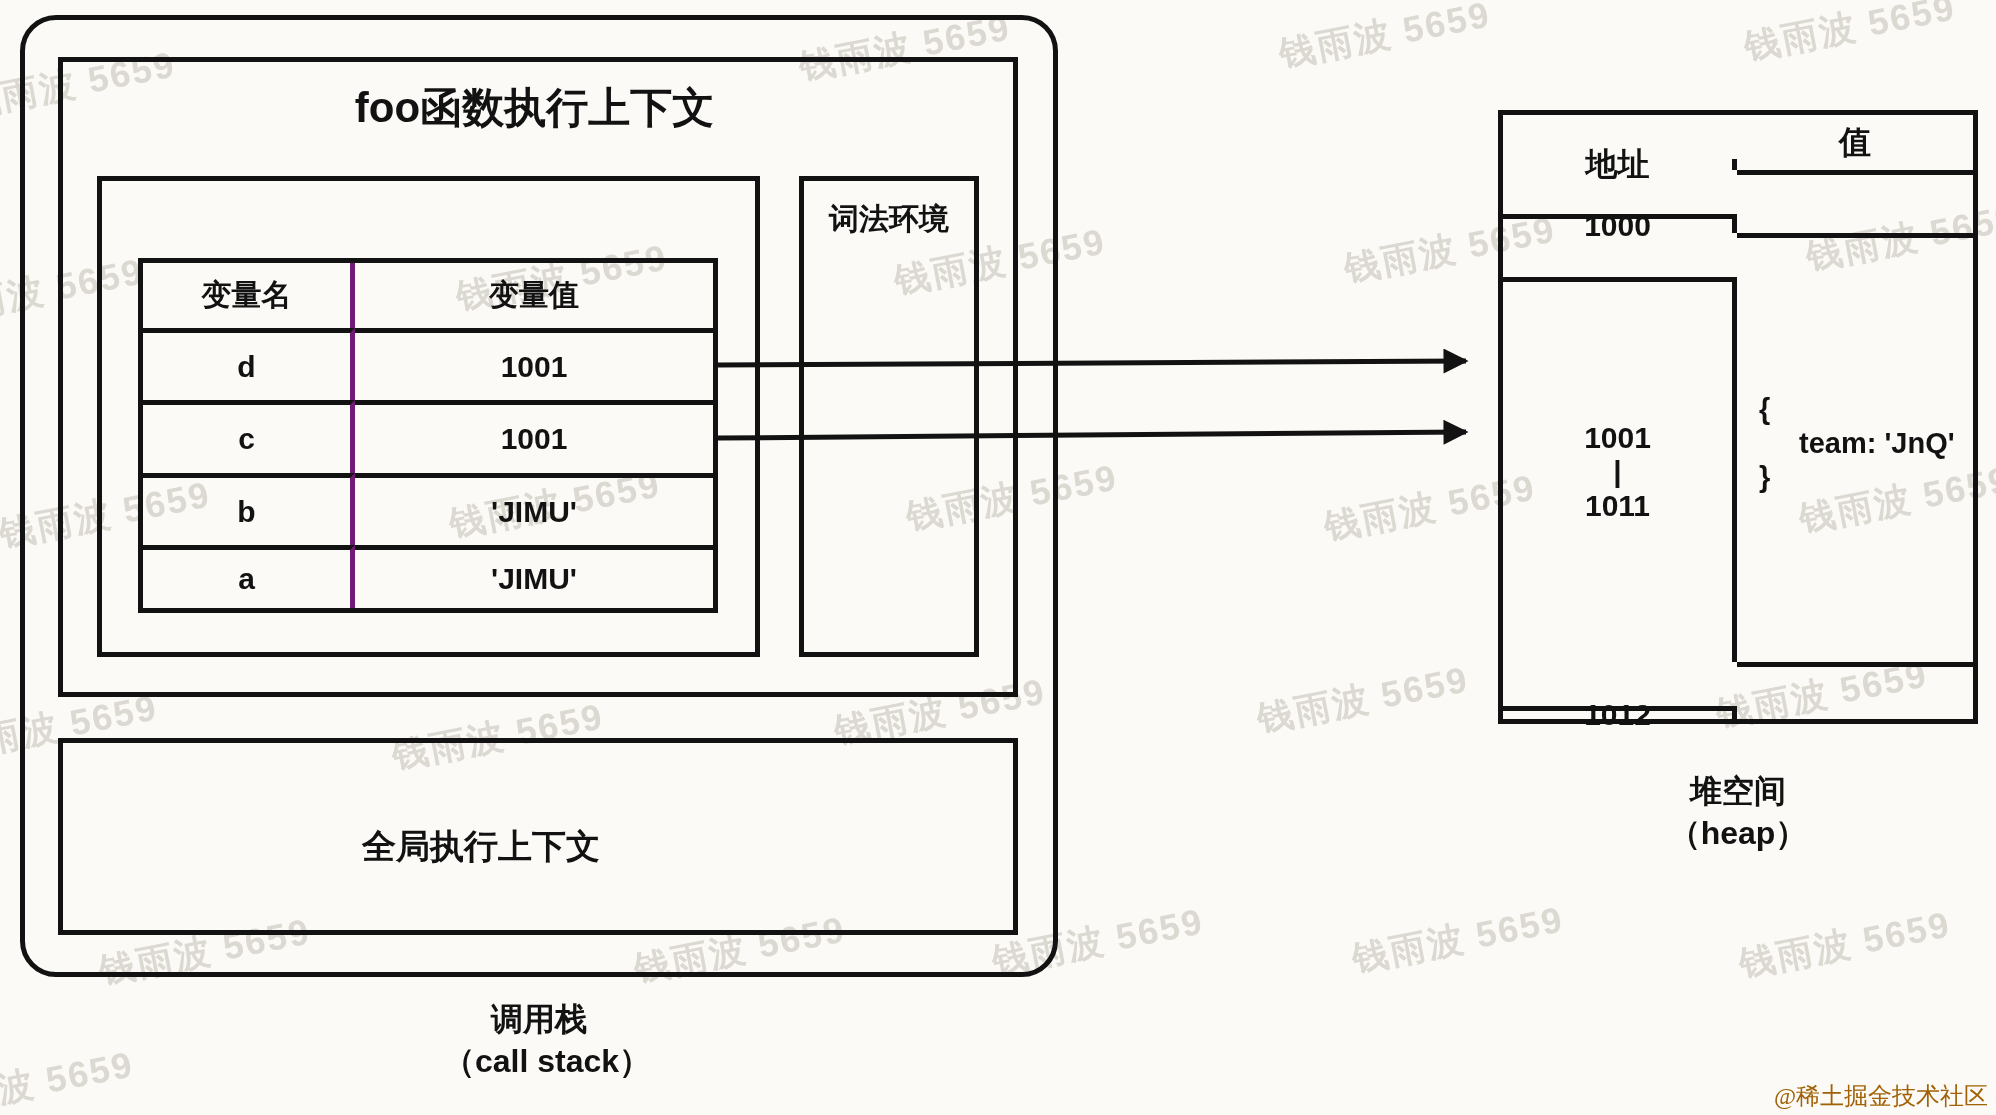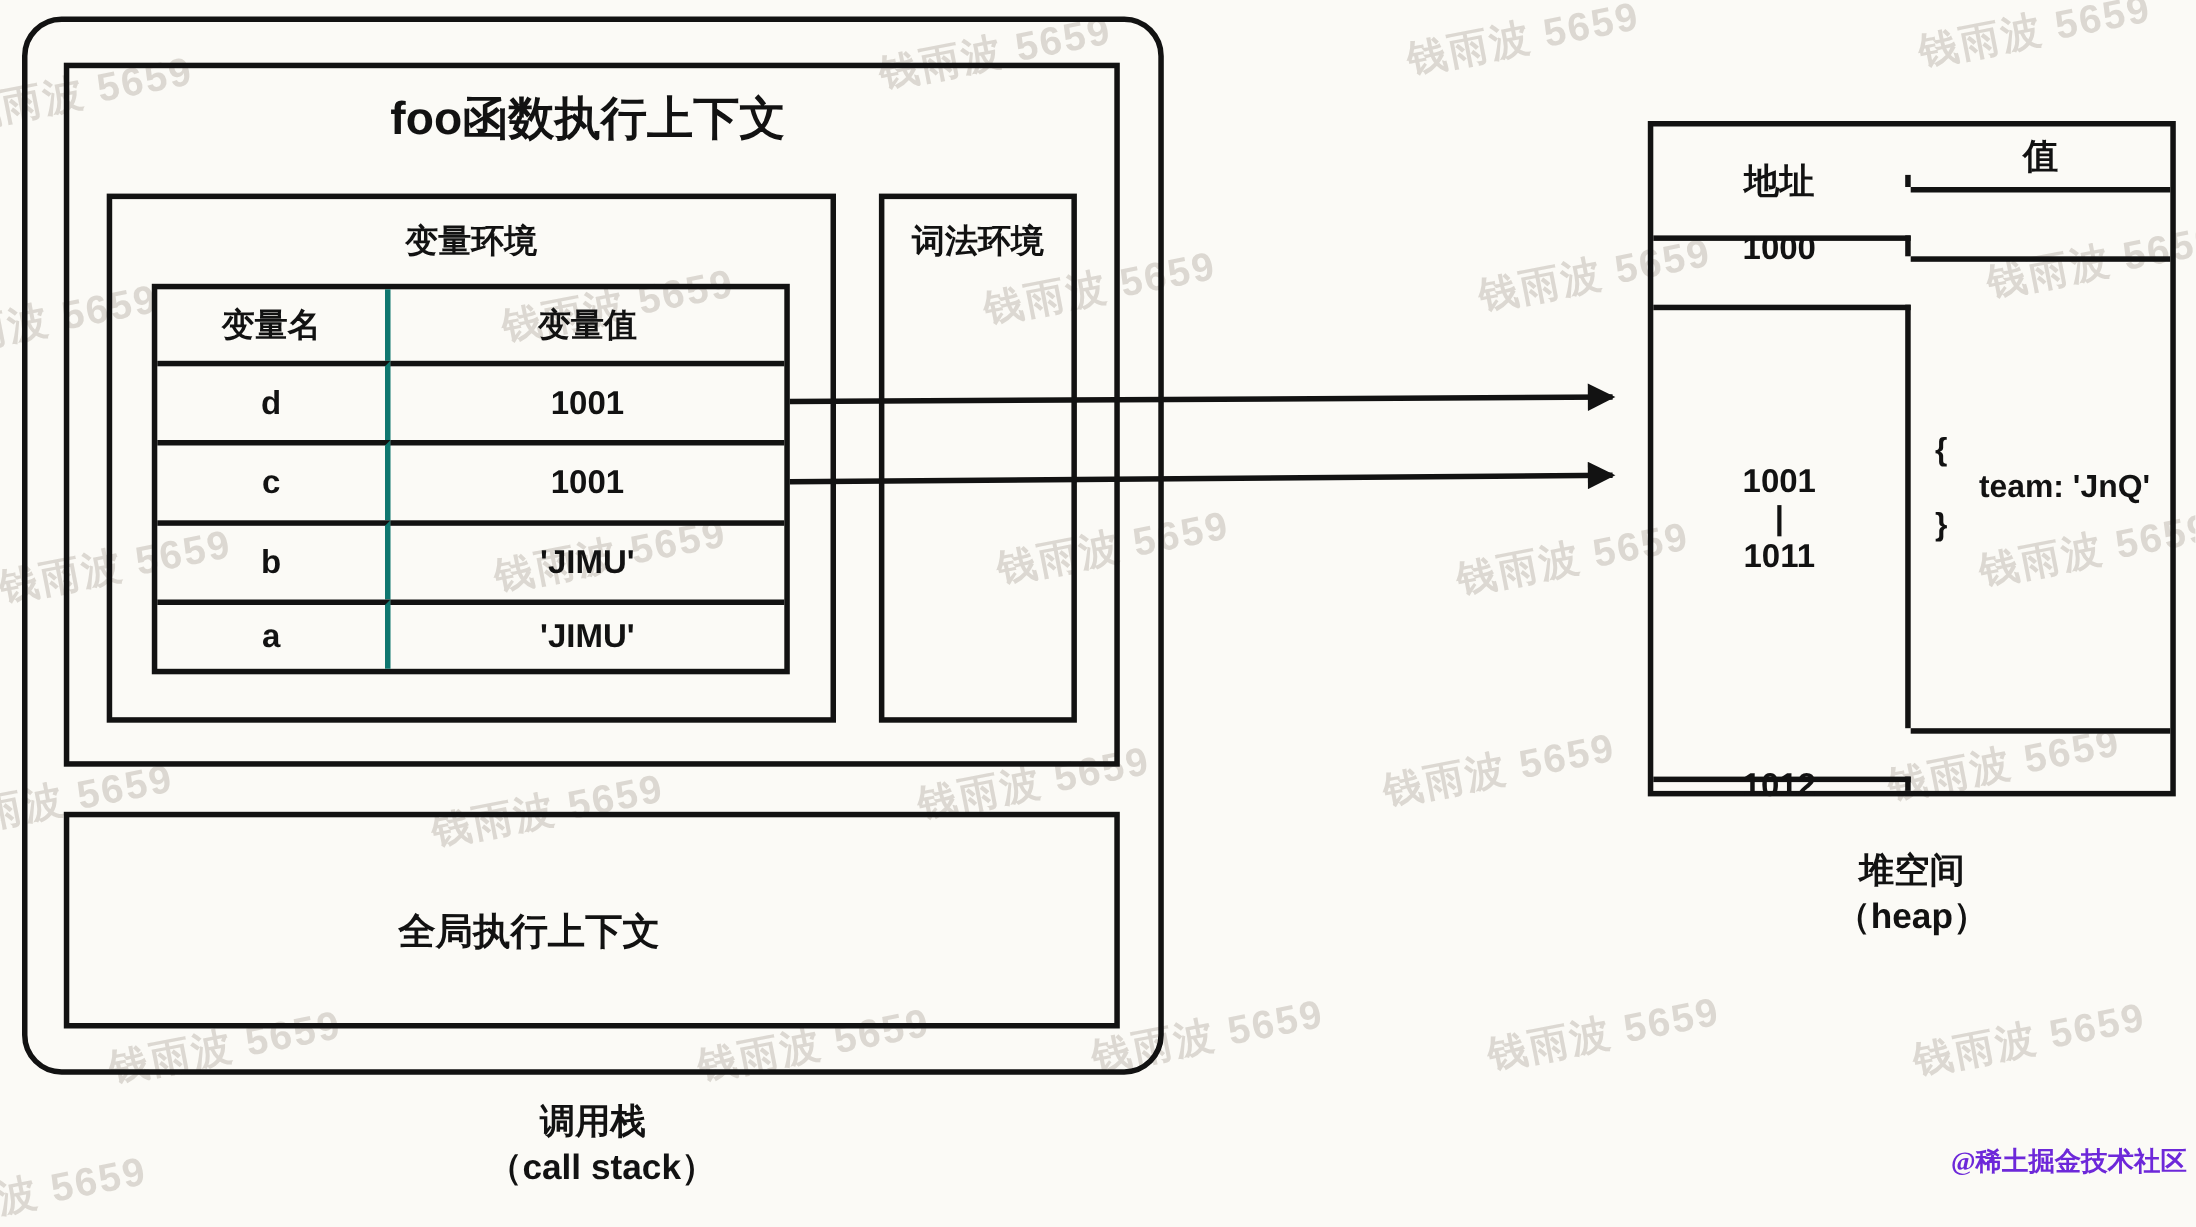--- a/index.html
+++ b/index.html
@@ -34,21 +34,21 @@
     box-sizing: border-box;
     display: grid;
     grid-template-columns: 212px 358px;
     grid-template-rows: 65px 72px 73px 72px 63px;
   }
   .vtable .cell {
     display: flex; align-items: center; justify-content: center;
     font-weight: bold; font-size: 30px; color: #121212;
     box-sizing: border-box;
   }
-  .vtable .cell.c1 { border-right: 5px solid #0f766e; }
+  .vtable .cell.c1 { border-right: 5px solid #701a75; }
   .vtable .cell.bt { border-top: 5px solid #121212; }
   
   .htable {
     position: absolute;
     left: 1498px; top: 110px; width: 480px; height: 614px;
     border: 5px solid #121212;
     box-sizing: border-box;
     display: grid;
     grid-template-columns: 234px 236px;
     grid-template-rows: 55px 63px 429px 57px;
@@ -82,26 +82,25 @@
     white-space: nowrap;
     pointer-events: none;
   }
   #arrow-layer {
     position: absolute; left: 0; top: 0;
     width: 1996px; height: 1115px;
     z-index: 5; pointer-events: none;
   }
   .credit {
     position: absolute;
-    right: 8px; top: 1040px;
+    right: 8px; top: 1080px;
     font-family: "Liberation Serif", serif;
     font-size: 24px;
-    color: #6d28d9;
+    color: #a16207;
     white-space: nowrap;
-    font-weight: bold;
   }
   .layer { position: absolute; inset: 0; }
 </style>
 </head>
 <body>
 
 <div id="canvas">
 
   <div class="layer">
       <div class="wm" style="left: 70px; top: 85px; color: rgba(148, 138, 126, 0.3); transform: translate(-50%, -50%) rotate(-11deg);">钱雨波 5659</div>
@@ -130,21 +129,20 @@
       <div class="wm" style="left: 1845px; top: 945px; color: rgba(148, 138, 126, 0.3); transform: translate(-50%, -50%) rotate(-11deg);">钱雨波 5659</div>
       <div class="wm" style="left: 28px; top: 1085px; color: rgba(148, 138, 126, 0.3); transform: translate(-50%, -50%) rotate(-11deg);">钱雨波 5659</div>
     </div>
 
   <div class="box" style="left:20px; top:15px; width:1038px; height:962px; border-radius:36px;"></div>
 
   <div class="box" style="left:58px; top:57px; width:960px; height:640px;"></div>
   <div class="lbl" style="left:58px; top:80px; width:953px; font-size:42px;">foo函数执行上下文</div>
 
   <div class="box" style="left:97px; top:176px; width:663px; height:481px;"></div>
-  <div class="lbl" style="left:97px; top:199px; width:663px; font-size:30px;">变量环境</div>
 
   <div class="vtable">
     <div class="cell c1">变量名</div>
     <div class="cell">变量值</div>
 
     <div class="cell c1 bt">d</div>
     <div class="cell bt">1001</div>
 
     <div class="cell c1 bt">c</div>
     <div class="cell bt">1001</div>

